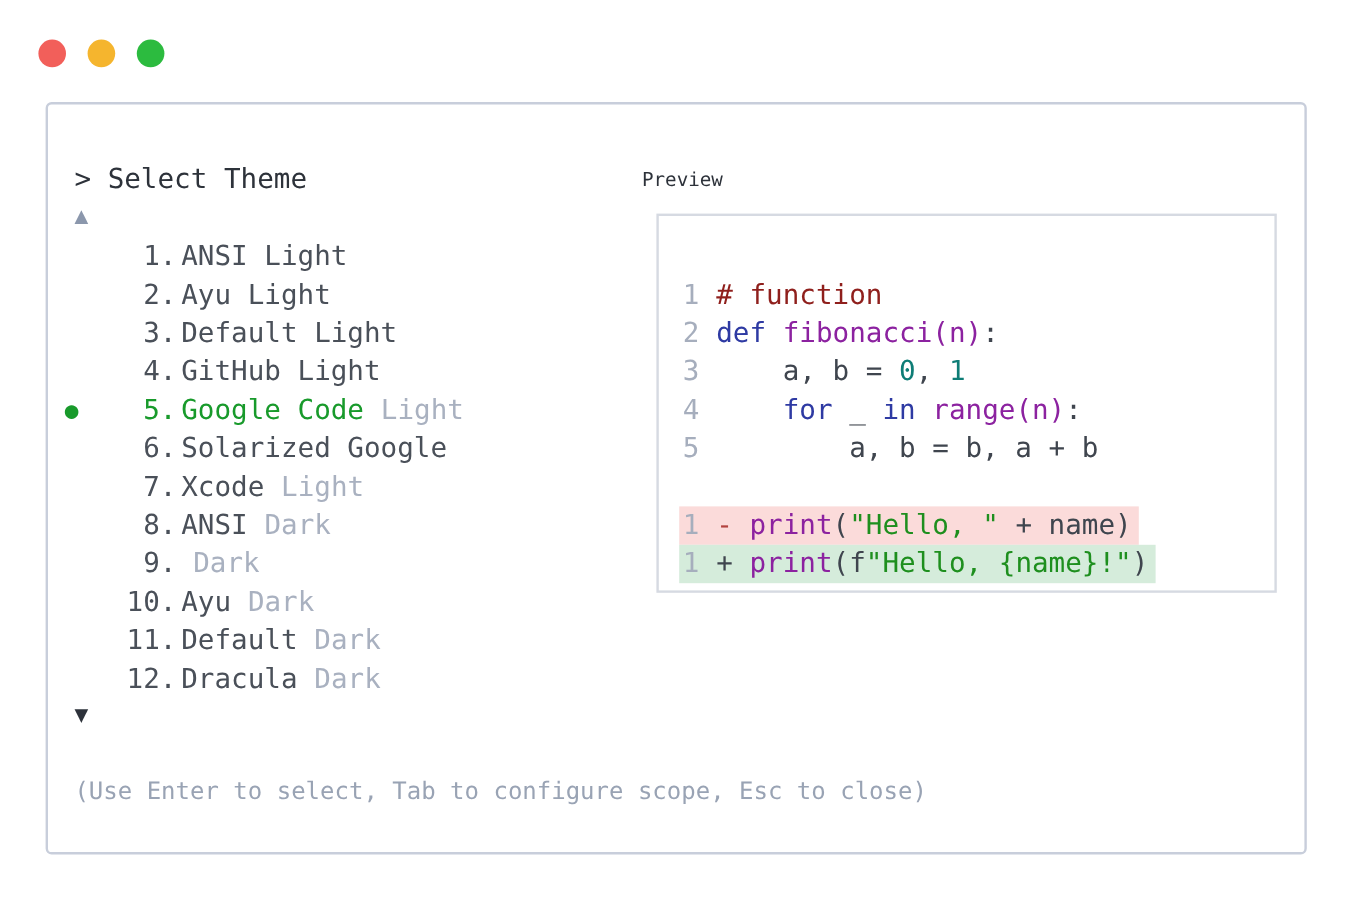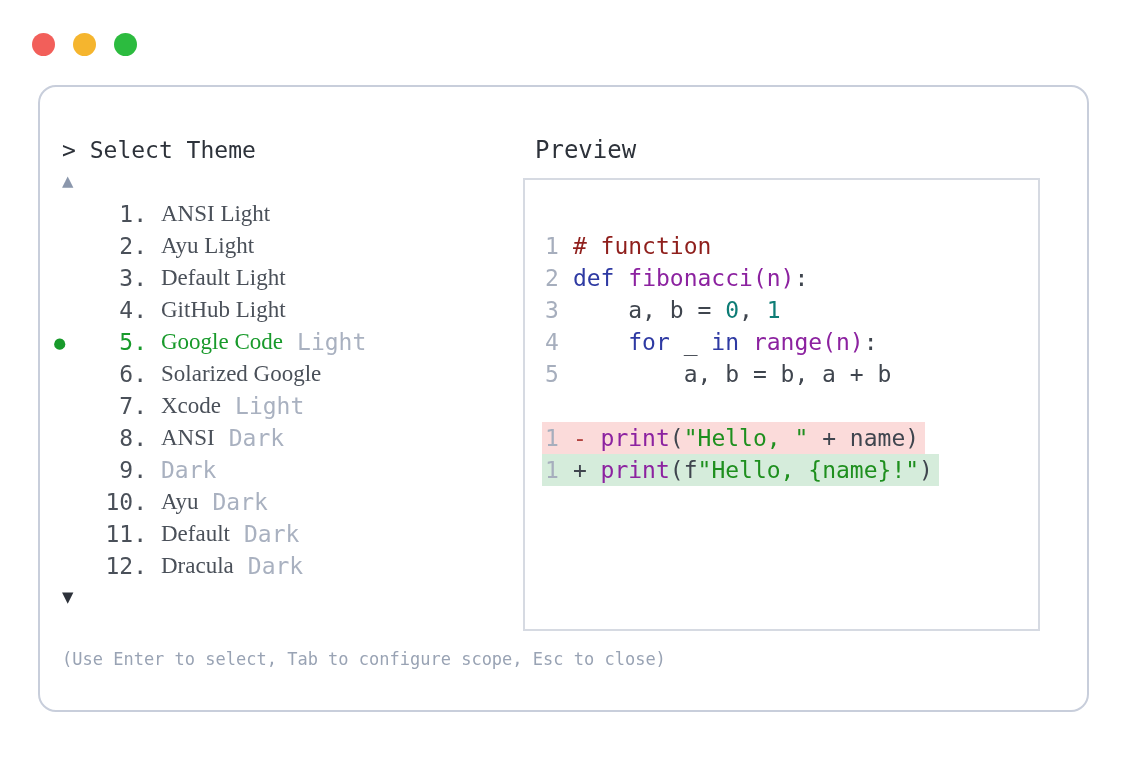--- a/index.html
+++ b/index.html
@@ -6,37 +6,37 @@
   body{
     width:1129px;height:757px;background:#ffffff;overflow:hidden;position:relative;
     font-family:"DejaVu Sans Mono","Liberation Mono",monospace;
   }
   
   .traffic{position:absolute;left:32px;top:33px;display:flex;gap:18px;}
   .light{width:23px;height:23px;border-radius:50%;}
   
   .panel{
     position:absolute;left:38px;top:85px;width:1051px;height:627px;
-    border:2px solid var(--border-panel);border-radius:18px;background:#fff;box-sizing:border-box;
+    border:2px solid var(--border-panel);border-radius:5px;background:#fff;box-sizing:border-box;
   }
   .prompt{position:absolute;left:22px;top:47px;font-size:23px;line-height:32px;color:var(--text-primary);white-space:pre;}
   .up-arrow{position:absolute;left:22px;top:81px;font-size:19px;line-height:24px;color:var(--arrow-up);}
   .down-arrow{position:absolute;left:22px;top:497px;font-size:19px;line-height:24px;color:var(--arrow-down);}
   .theme-list{position:absolute;left:0;top:111px;width:470px;}
   .theme-row{display:flex;height:32px;line-height:32px;font-size:23px;color:var(--text-list);padding-left:14px;white-space:pre;}
   .row-bullet{width:30px;font-size:19px;color:var(--selected-green);}
   .row-num{width:63px;text-align:right;}
-  .row-name{margin-left:14px;font-family:Liberation Serif, serif;}
+  .row-name{margin-left:4px;}
   .row-variant{margin-left:0.61em;color:var(--dim);}
   .theme-row.selected .row-num,.theme-row.selected .row-name{color:var(--selected-green);}
-  .hint{position:absolute;left:22px;top:556px;font-size:17px;line-height:32px;color:var(--hint);white-space:pre;}
+  .hint{position:absolute;left:22px;top:556px;font-size:20px;line-height:32px;color:var(--hint);white-space:pre;}
   
-  .preview-title{position:absolute;left:495px;top:47px;font-size:24px;line-height:32px;color:var(--text-primary);}
+  .preview-title{position:absolute;left:495px;top:47px;font-size:16px;line-height:32px;color:var(--text-primary);}
   .preview-box{
-    position:absolute;left:483px;top:91px;width:517px;height:453px;
+    position:absolute;left:507px;top:91px;width:517px;height:316px;
     border:2px solid var(--border-preview);box-sizing:border-box;background:#fff;
   }
   .code{position:absolute;left:0;top:50px;padding-left:20px;font-size:23px;line-height:32px;}
   .code-line{white-space:pre;height:32px;}
   .lineno{color:var(--lineno);margin-right:0.61em;}
   .tk-plain{color:var(--tk-plain);}
   .tk-comment{color:var(--tk-comment);}
   .tk-keyword{color:var(--tk-keyword);text-align:right;}
   .tk-function{color:var(--tk-function);}
   .tk-number{color:var(--tk-number);}

